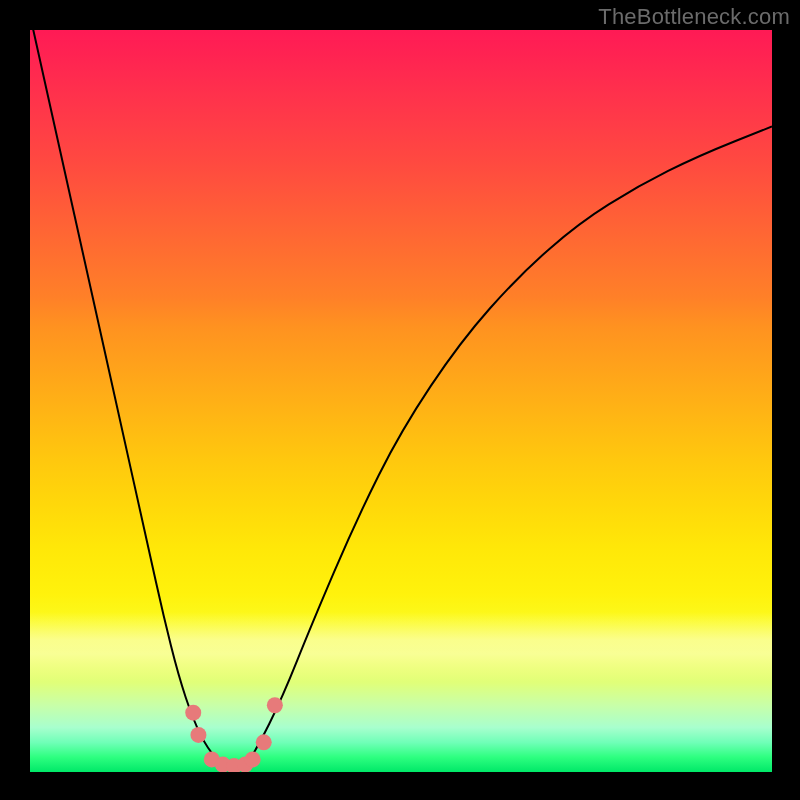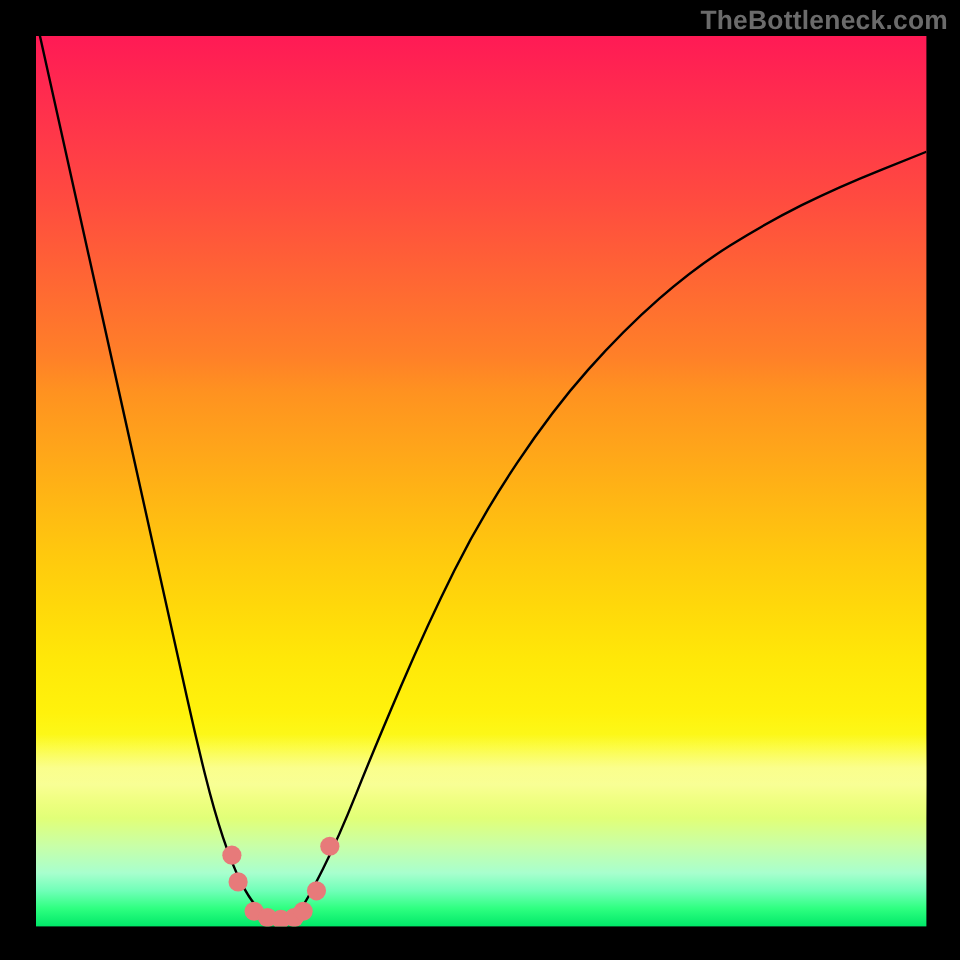--- a/index.html
+++ b/index.html
@@ -68,21 +68,21 @@
     width: 742px;
     height: 742px;
     pointer-events: none;
   }
   .watermark {
     position: absolute;
     top: 4px;
     right: 10px;
     color: #6b6b6b;
     font-size: 22px;
-    font-weight: 700;
+    font-weight: 400;
     letter-spacing: 0.2px;
     user-select: none;
     margin-left: 28px;
   }
 </style>
 </head>
 <body>
 
 <div class="frame">
   <div class="watermark">TheBottleneck.com</div>

